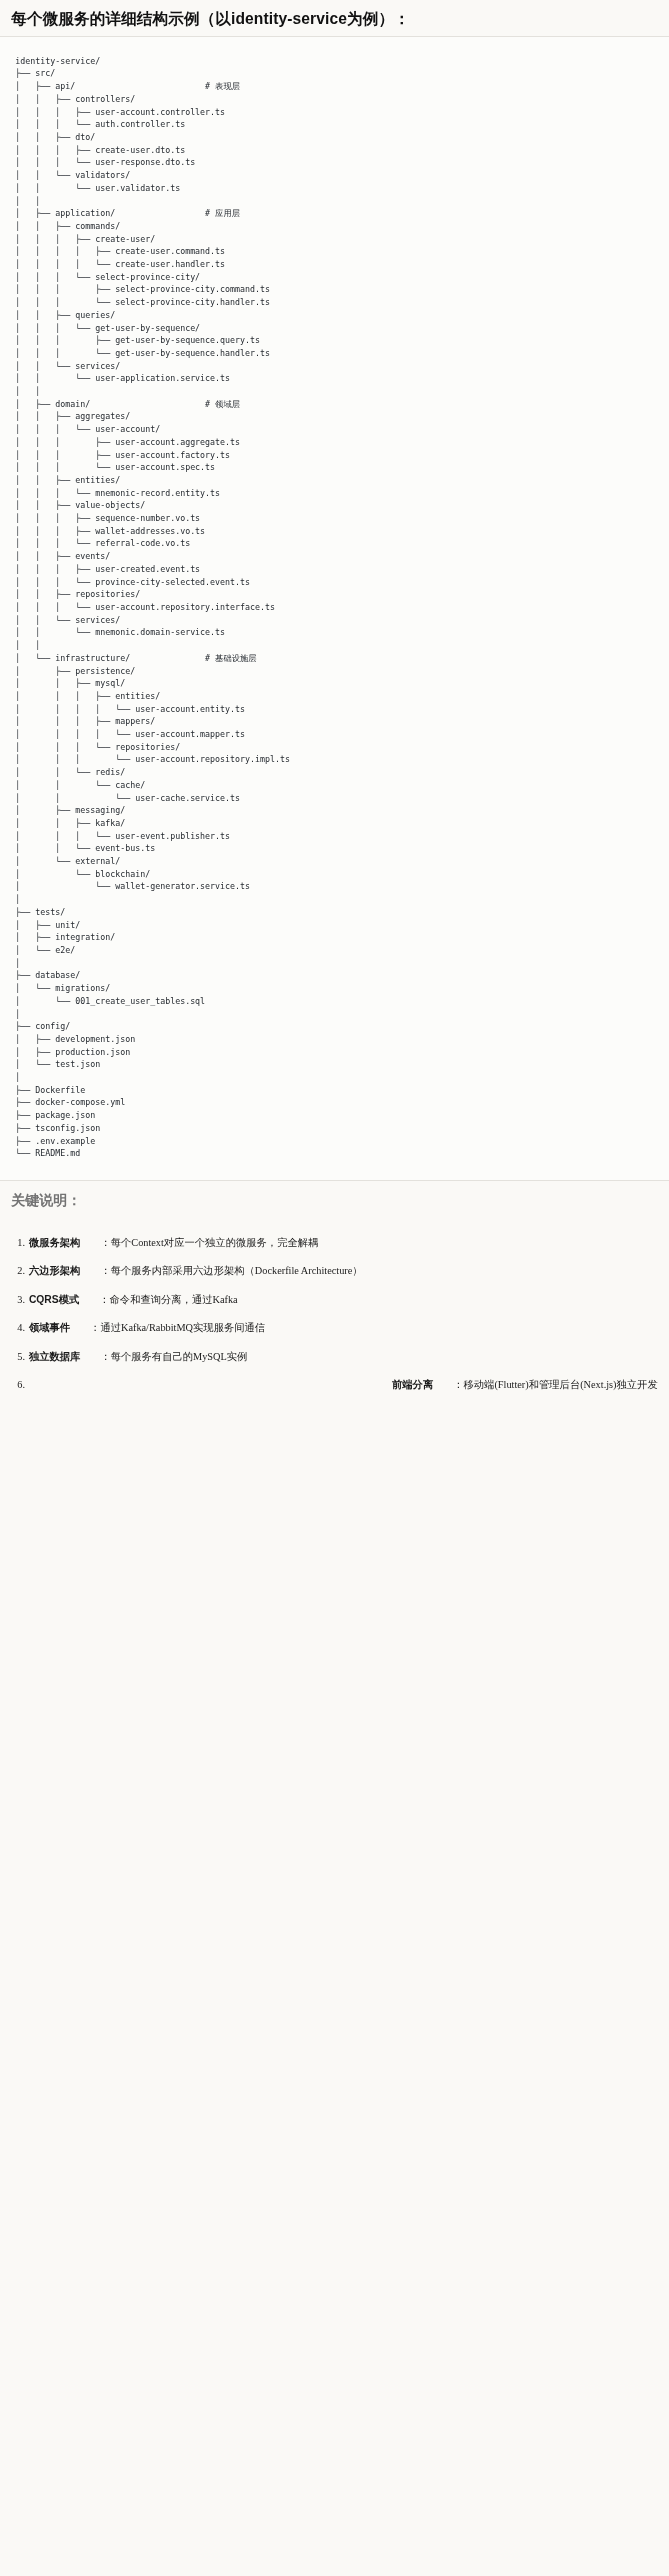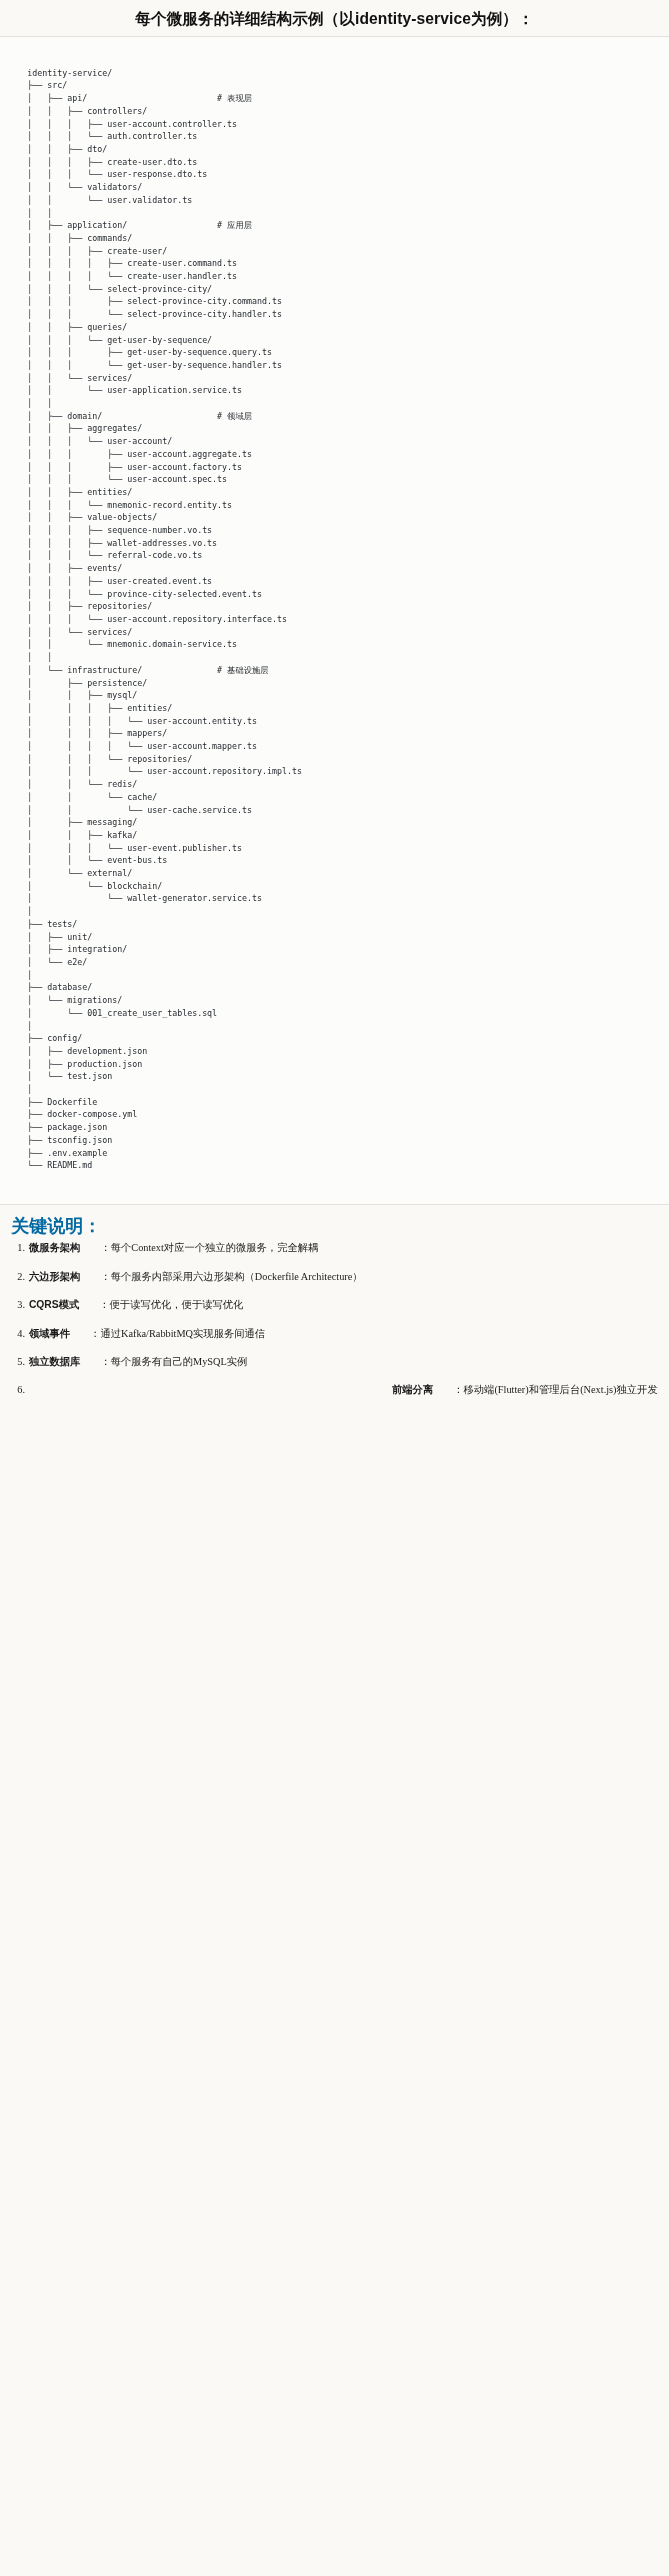--- a/index.html
+++ b/index.html
@@ -23,58 +23,57 @@
   
   .doc-heading {
     font-family: "Liberation Sans", "DejaVu Sans", sans-serif;
     font-weight: bold;
     font-size: 15.6px;
     line-height: 1.25;
     letter-spacing: 0.1px;
     padding: 8.8px 11.3px 8.1px 11.3px;
     margin: 0;
     color: #111111;
-    text-align: center;
   }
   .rule {
     height: 0.6px;
     background: #e3e1dc;
     width: 100%;
     margin: 0;
   }
 
   
   .tree-block {
     background: #fcfcfa;
     padding: 13.8px 11.3px 16.3px 11.3px;
     margin: 0;
   }
   pre.tree {
-    margin: 16px;
+    margin: 4px;
     font-family: "DejaVu Sans Mono", "Liberation Mono", monospace;
     font-size: 8.3px;
     line-height: 12.7px;
     color: #24292f;
     white-space: pre;
     tab-size: 4;
     overflow: visible;
   }
 
   
   .notes {
     padding: 10px 11.3px 6.3px 11.3px;
     background: #faf9f6;
   }
   .notes-title {
     font-family: "Liberation Sans", "DejaVu Sans", sans-serif;
     font-weight: bold;
-    font-size: 18px;
+    font-size: 14px;
     line-height: 1.3;
-    margin: 0 0 2px 0;
-    color: #0369a1;
+    margin: 0 0 26px 0;
+    color: #737373;
   }
   ol.note-list {
     margin: 0;
     padding: 0 0 0 16.3px;
     list-style-type: decimal;
     font-size: 10.3px;
     line-height: 1.5;
   }
   ol.note-list > li {
     margin: 0 0 13px 0;
@@ -206,21 +205,21 @@
     <h2 class="notes-title">关键说明：</h2>
 
     <ol class="note-list">
       <li>
         <span class="note-term">微服务架构</span><span class="note-body">：每个Context对应一个独立的微服务，完全解耦</span>
       </li>
       <li>
         <span class="note-term">六边形架构</span><span class="note-body">：每个服务内部采用六边形架构（Dockerfile Architecture）</span>
       </li>
       <li>
-        <span class="note-term">CQRS模式</span><span class="note-body">：便于读写优化，便于读写优化</span>
+        <span class="note-term">CQRS模式</span><span class="note-body">：命令和查询分离，通过Kafka</span>
       </li>
       <li>
         <span class="note-term">领域事件</span><span class="note-body">：通过Kafka/RabbitMQ实现服务间通信</span>
       </li>
       <li>
         <span class="note-term">独立数据库</span><span class="note-body">：每个服务有自己的MySQL实例</span>
       </li>
       <li>
         <span class="note-term">前端分离</span><span class="note-body">：移动端(Flutter)和管理后台(Next.js)独立开发</span>
       </li>

